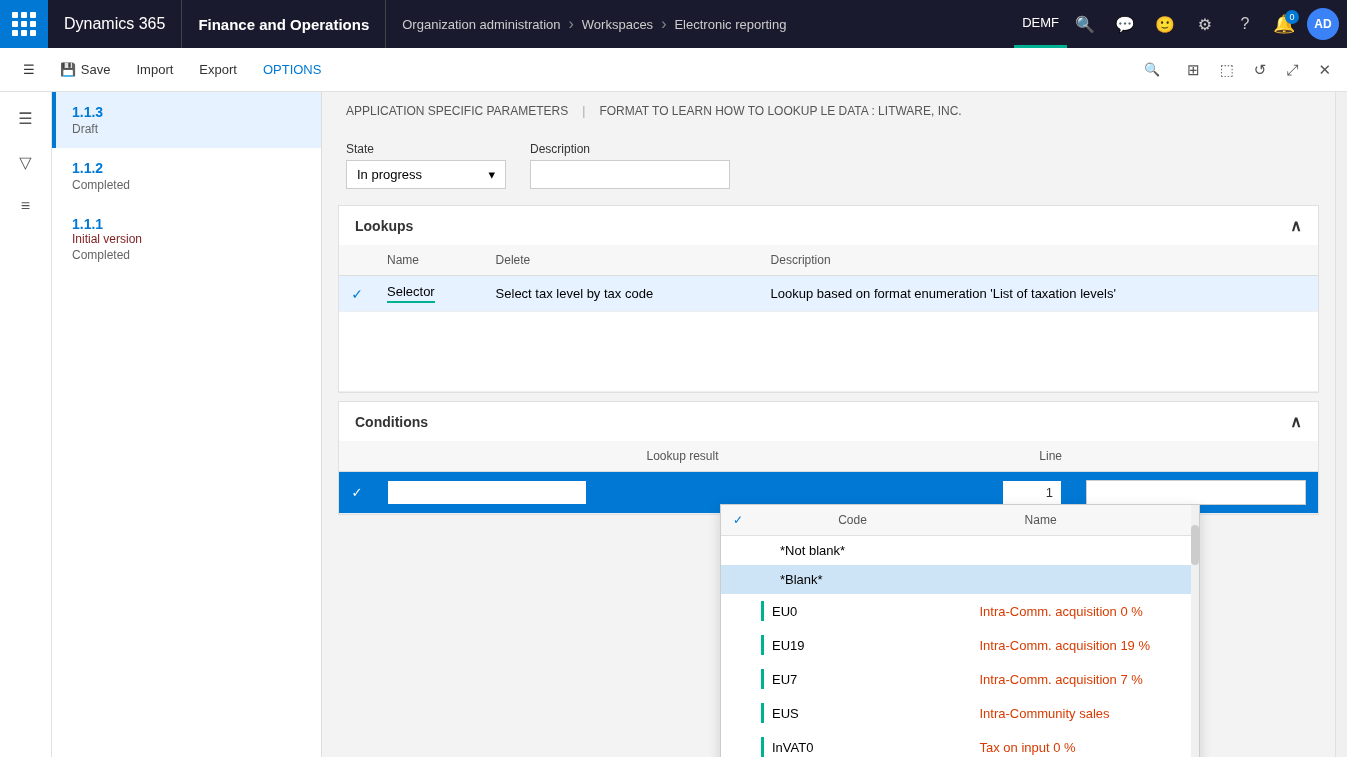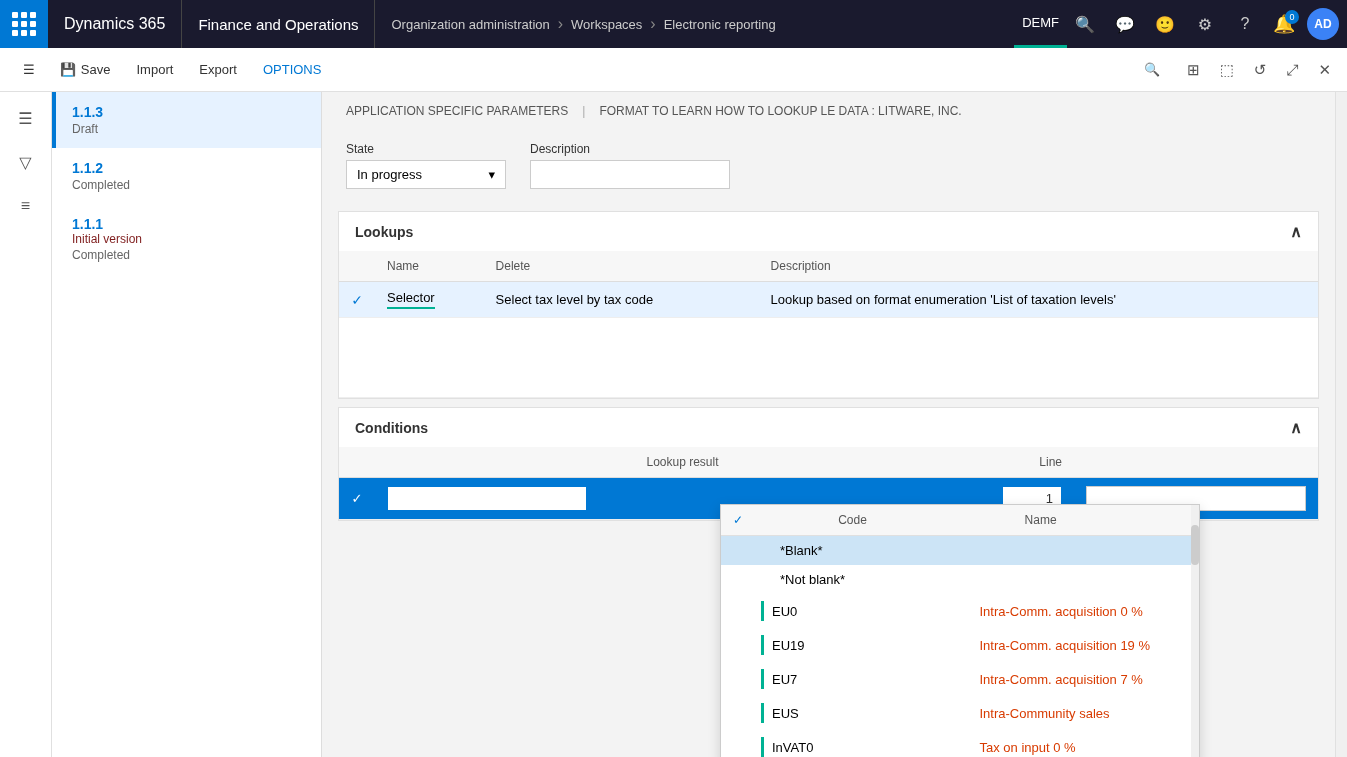--- a/index.html
+++ b/index.html
@@ -14,21 +14,21 @@
       width: 48px; height: 48px; display: flex; align-items: center; justify-content: center;
       background: #0078d4; cursor: pointer; flex-shrink: 0;
     }
     .apps-grid { display: grid; grid-template-columns: repeat(3,6px); gap: 3px; }
     .apps-grid-dot { width: 6px; height: 6px; background: white; border-radius: 1px; }
     .top-nav-brand {
       padding: 0 16px; font-size: 16px; font-weight: 300; color: white;
       white-space: nowrap; border-right: 1px solid #444; height: 100%; display: flex; align-items: center;
     }
     .top-nav-module {
-      padding: 0 16px; font-size: 15px; color: white; font-weight: 400;
+      padding: 0 16px; font-size: 15px; color: white; font-weight: 700;
       border-right: 1px solid #444; height: 100%; display: flex; align-items: center;
     }
     .top-nav-breadcrumb {
       display: flex; align-items: center; padding: 0 16px; color: #ccc; font-size: 13px; flex: 1;
     }
     .breadcrumb-sep { margin: 0 8px; color: #888; font-size: 16px; }
     .top-nav-right {
       display: flex; align-items: center; gap: 4px; padding-right: 8px;
     }
     .nav-icon-btn {
@@ -266,21 +266,21 @@
             <span>▾</span>
           </div>
         </div>
         <div class="form-field">
           <label class="form-label">Description</label>
           <input class="form-input" type="text" style="">
         </div>
       </div>
     </div>
 
-    <div style="margin: 6px 16px 8px;">
+    <div style="margin: 0 16px 8px;">
       <div class="collapsible-section">
         <div class="collapsible-header">
           <span>Lookups</span>
           <span style="font-size:16px;">∧</span>
         </div>
         <div class="collapsible-content">
           <table class="lookup-table">
             <thead>
               <tr>
                 <th class="check-col"></th>
@@ -352,34 +352,34 @@
 
     <div class="dropdown-overlay" style="position:absolute; left:398px; top:412px;">
       <div class="dropdown-header">
         <div class="dropdown-col-header">
           <span style="color:#0078d4;">✓</span>
         </div>
         <div class="dropdown-col-header" style="flex:2;">Code</div>
         <div class="dropdown-col-header" style="flex:2;">Name</div>
       </div>
       <div id="dropdown-items-container">
+          <div class="dropdown-item">
+            <div style="width: 28px; flex-shrink: 0;"></div>
+            <div style="width: 11px; margin-right: 8px;"></div>
+            <div class="dropdown-item-name">*Not blank*</div>
+            <div class="dropdown-item-value"></div>
+          </div>
           <div class="dropdown-item highlighted">
             <div style="width: 28px; flex-shrink: 0;"></div>
             <div style="width: 11px; margin-right: 8px;"></div>
             <div class="dropdown-item-name">*Blank*</div>
             <div class="dropdown-item-value"></div>
           </div>
           <div class="dropdown-item">
             <div style="width: 28px; flex-shrink: 0;"></div>
-            <div style="width: 11px; margin-right: 8px;"></div>
-            <div class="dropdown-item-name">*Not blank*</div>
-            <div class="dropdown-item-value"></div>
-          </div>
-          <div class="dropdown-item">
-            <div style="width: 28px; flex-shrink: 0;"></div>
             <div class="dropdown-left-bar"></div>
             <div class="dropdown-item-name">EU0</div>
             <div class="dropdown-item-value">Intra-Comm. acquisition 0 %</div>
           </div>
           <div class="dropdown-item">
             <div style="width: 28px; flex-shrink: 0;"></div>
             <div class="dropdown-left-bar"></div>
             <div class="dropdown-item-name">EU19</div>
             <div class="dropdown-item-value">Intra-Comm. acquisition 19 %</div>
           </div>

